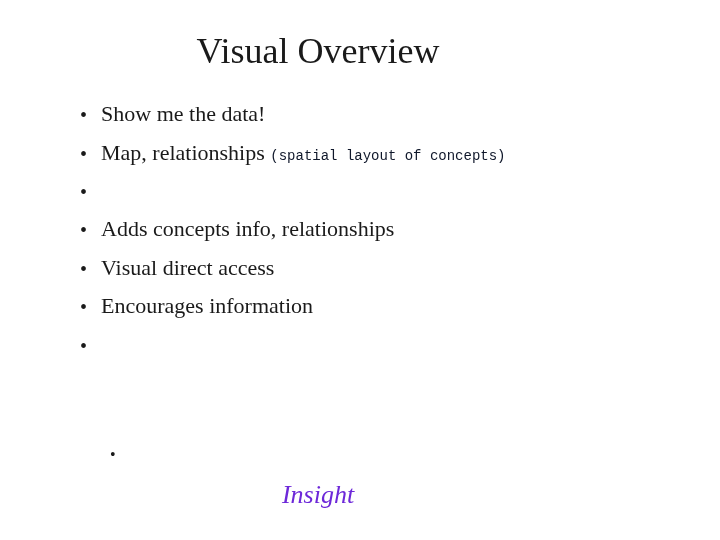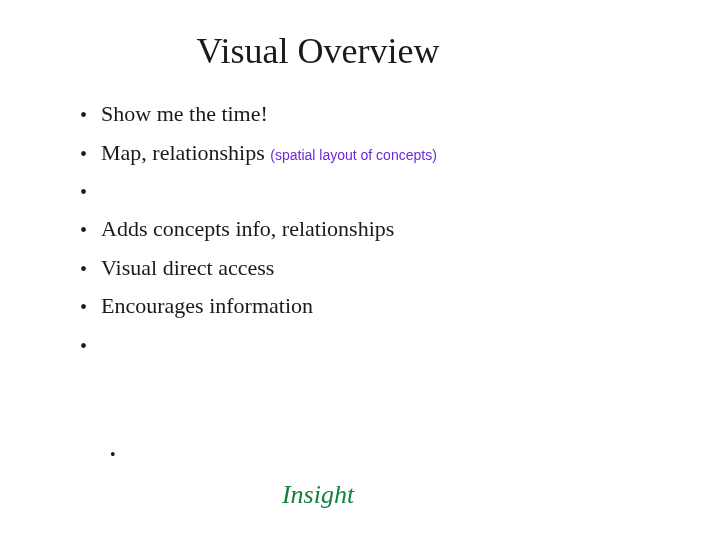--- a/index.html
+++ b/index.html
@@ -57,22 +57,22 @@
       flex-shrink: 0;
     }
 
     .bullet-text {
       font-size: 22px;
       color: #1a1a1a;
     }
 
     .small-note {
       font-size: 14px;
-      color: #6d28d9;
-      font-family: Liberation Sans, sans-serif;
+      color: #0f172a;
+      font-family: Liberation Mono, monospace;
     }
 
     .sub-section {
       margin-left: 60px;
       margin-top: 10px;
     }
 
     .sub-bullet {
       display: flex;
       align-items: flex-start;
@@ -82,36 +82,36 @@
     }
 
     .sub-bullet-dot {
       margin-right: 10px;
       flex-shrink: 0;
     }
 
     .insight-label {
       text-align: center;
       font-size: 26px;
-      color: #15803d;
+      color: #6d28d9;
       font-style: italic;
       margin-top: 14px;
       font-family: Georgia, 'Times New Roman', serif;
     }
   </style>
 </head>
 <body>
 
 <div class="slide">
   <h1 class="title">Visual Overview</h1>
 
   <ul class="bullet-list">
     <li>
       <span class="bullet-dot">•</span>
-      <span class="bullet-text">Show me the time!</span>
+      <span class="bullet-text">Show me the data!</span>
     </li>
     <li>
       <span class="bullet-dot">•</span>
       <span class="bullet-text">
         <span>Map, relationships</span>&nbsp;<span class="small-note">(spatial layout of concepts)</span>
       </span>
     </li>
     <li>
       <span class="bullet-dot">•</span>
     </li>

